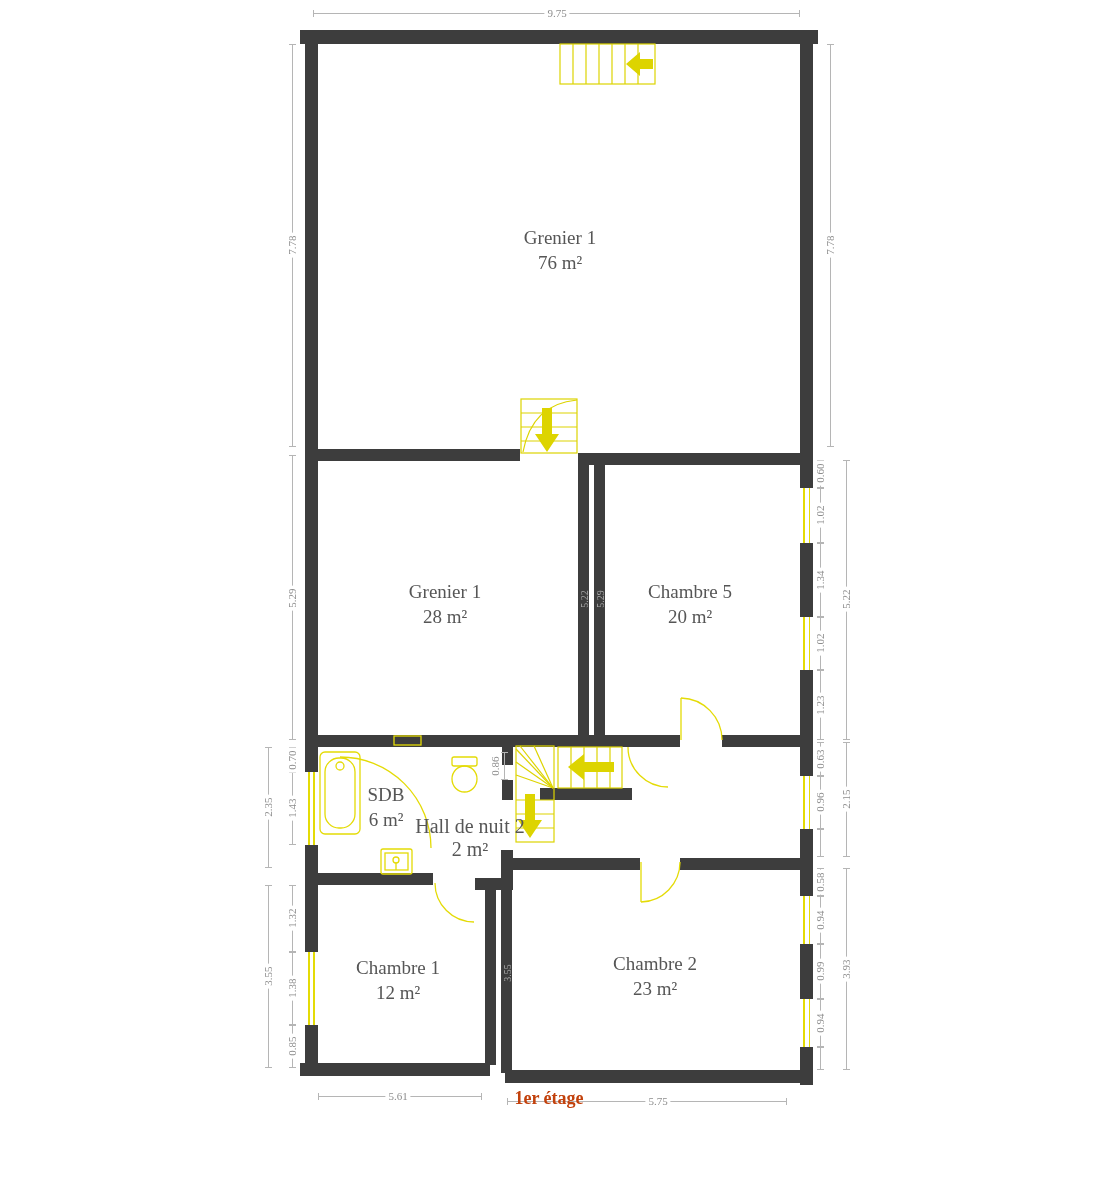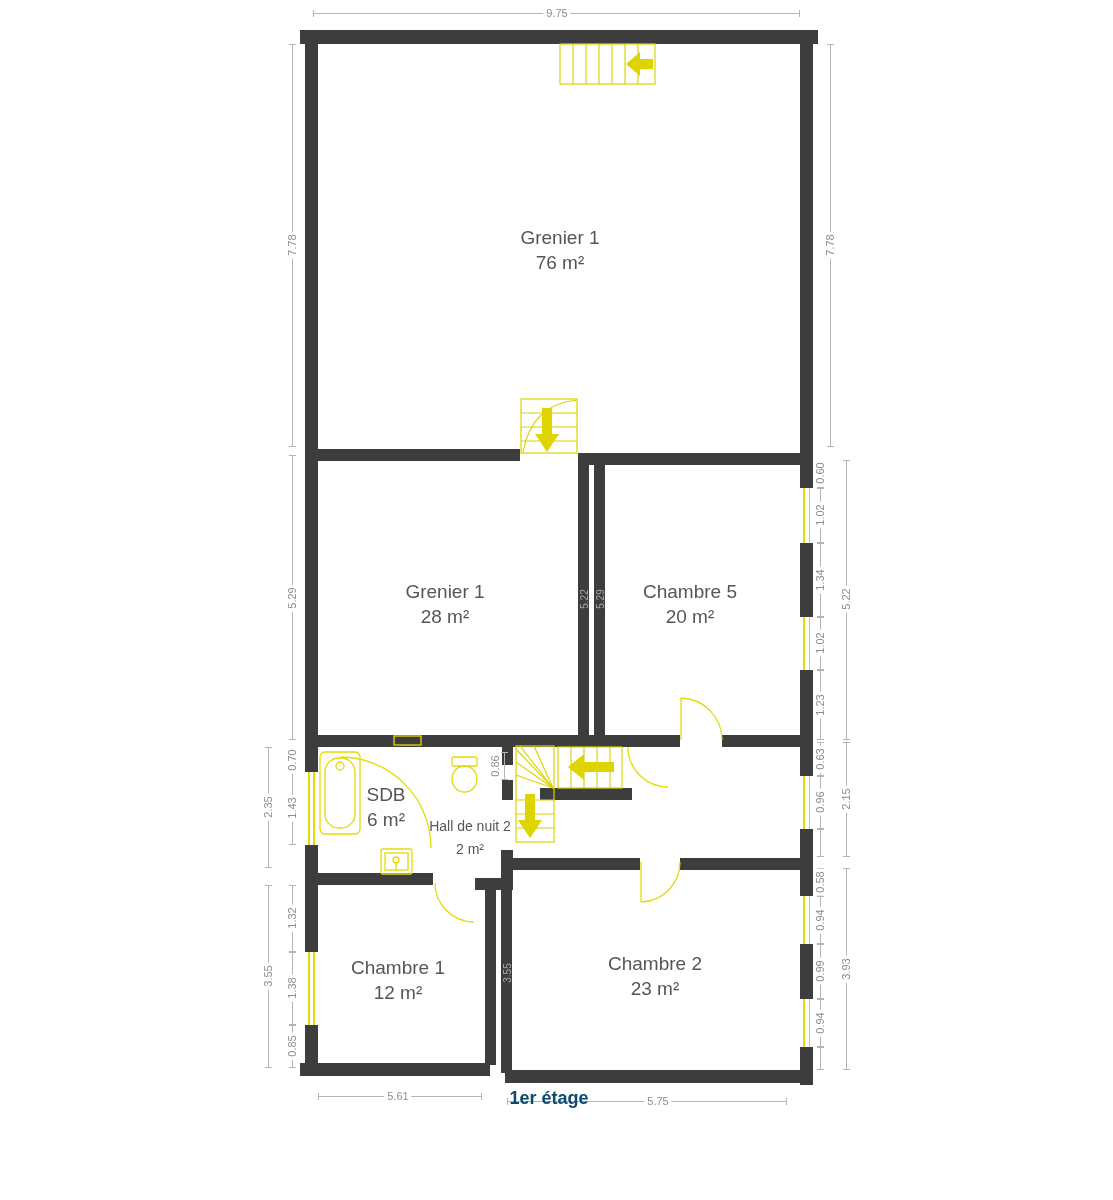--- a/index.html
+++ b/index.html
@@ -1,34 +1,34 @@
 <!DOCTYPE html>
 <html><head>
 <meta charset="utf-8">
 <style>
   html,body{margin:0;padding:0;background:#fff;}
   #plan{position:relative;width:1024px;height:1200px;background:#fff;overflow:hidden;
-        font-family:Liberation Sans, sans-serif;}
+        font-family:Liberation Serif, serif;}
   .wall{position:absolute;background:#3d3d3d;z-index:1;}
   .window{position:absolute;z-index:2;background:linear-gradient(90deg,#fff 0 3px,#e4db06 3px 4.5px,#fff 4.5px 8.5px,#e4db06 8.5px 10px,#fff 10px 13px);}
   .dv{position:absolute;width:1px;background:#b5b5b5;z-index:1;}
   .dv:before,.dv:after{content:"";position:absolute;left:-3px;width:7px;height:1px;background:#b5b5b5;}
   .dv:before{top:0}.dv:after{bottom:0}
   .dh{position:absolute;height:1px;background:#b5b5b5;z-index:1;}
   .dh:before,.dh:after{content:"";position:absolute;top:-3px;height:7px;width:1px;background:#b5b5b5;}
   .dh:before{left:0}.dh:after{right:0}
   .dlab{position:absolute;font-size:11px;color:#8d8d8d;background:#fff;padding:0 3px;
         transform:translate(-50%,-50%);white-space:nowrap;z-index:3;}
   .dlab.v{transform:translate(-50%,-50%) rotate(-90deg);}
   .wlab{position:absolute;font-size:10px;color:#a9a9a9;transform:translate(-50%,-50%) rotate(-90deg);
         white-space:nowrap;z-index:4;}
   .room{position:absolute;transform:translate(-50%,-50%);text-align:center;font-size:19px;
         color:#565656;line-height:25px;white-space:nowrap;z-index:5;}
   .title{position:absolute;transform:translate(-50%,-50%);font-size:18px;font-weight:bold;
-         color:#0c4a6e;white-space:nowrap;z-index:6;}
+         color:#c2410c;white-space:nowrap;z-index:6;}
   .footer{position:absolute;transform:translate(-50%,-50%);font-size:17px;color:#2b2b2b;
           white-space:nowrap;z-index:6;}
   svg.overlay{position:absolute;left:0;top:0;z-index:3;pointer-events:none;}
 </style>
 </head>
 <body>
 
 <div id="plan">
 
   <div class="wall" style="left:300px;top:30px;width:518px;height:14px"></div>
@@ -223,21 +223,21 @@
     <div>28 m²</div>
   </div>
   <div class="room" style="left:690px;top:604px">
     <div>Chambre 5</div>
     <div>20 m²</div>
   </div>
   <div class="room" style="left:386px;top:807px">
     <div>SDB</div>
     <div>6 m²</div>
   </div>
-  <div class="room" style="left:470px;top:838px;font-size:14px;line-height:23px">
+  <div class="room" style="left:470px;top:838px;font-size:20px;line-height:23px">
     <div>Hall de nuit 2</div>
     <div>2 m²</div>
   </div>
   <div class="room" style="left:398px;top:980px">
     <div>Chambre 1</div>
     <div>12 m²</div>
   </div>
   <div class="room" style="left:655px;top:976px">
     <div>Chambre 2</div>
     <div>23 m²</div>

